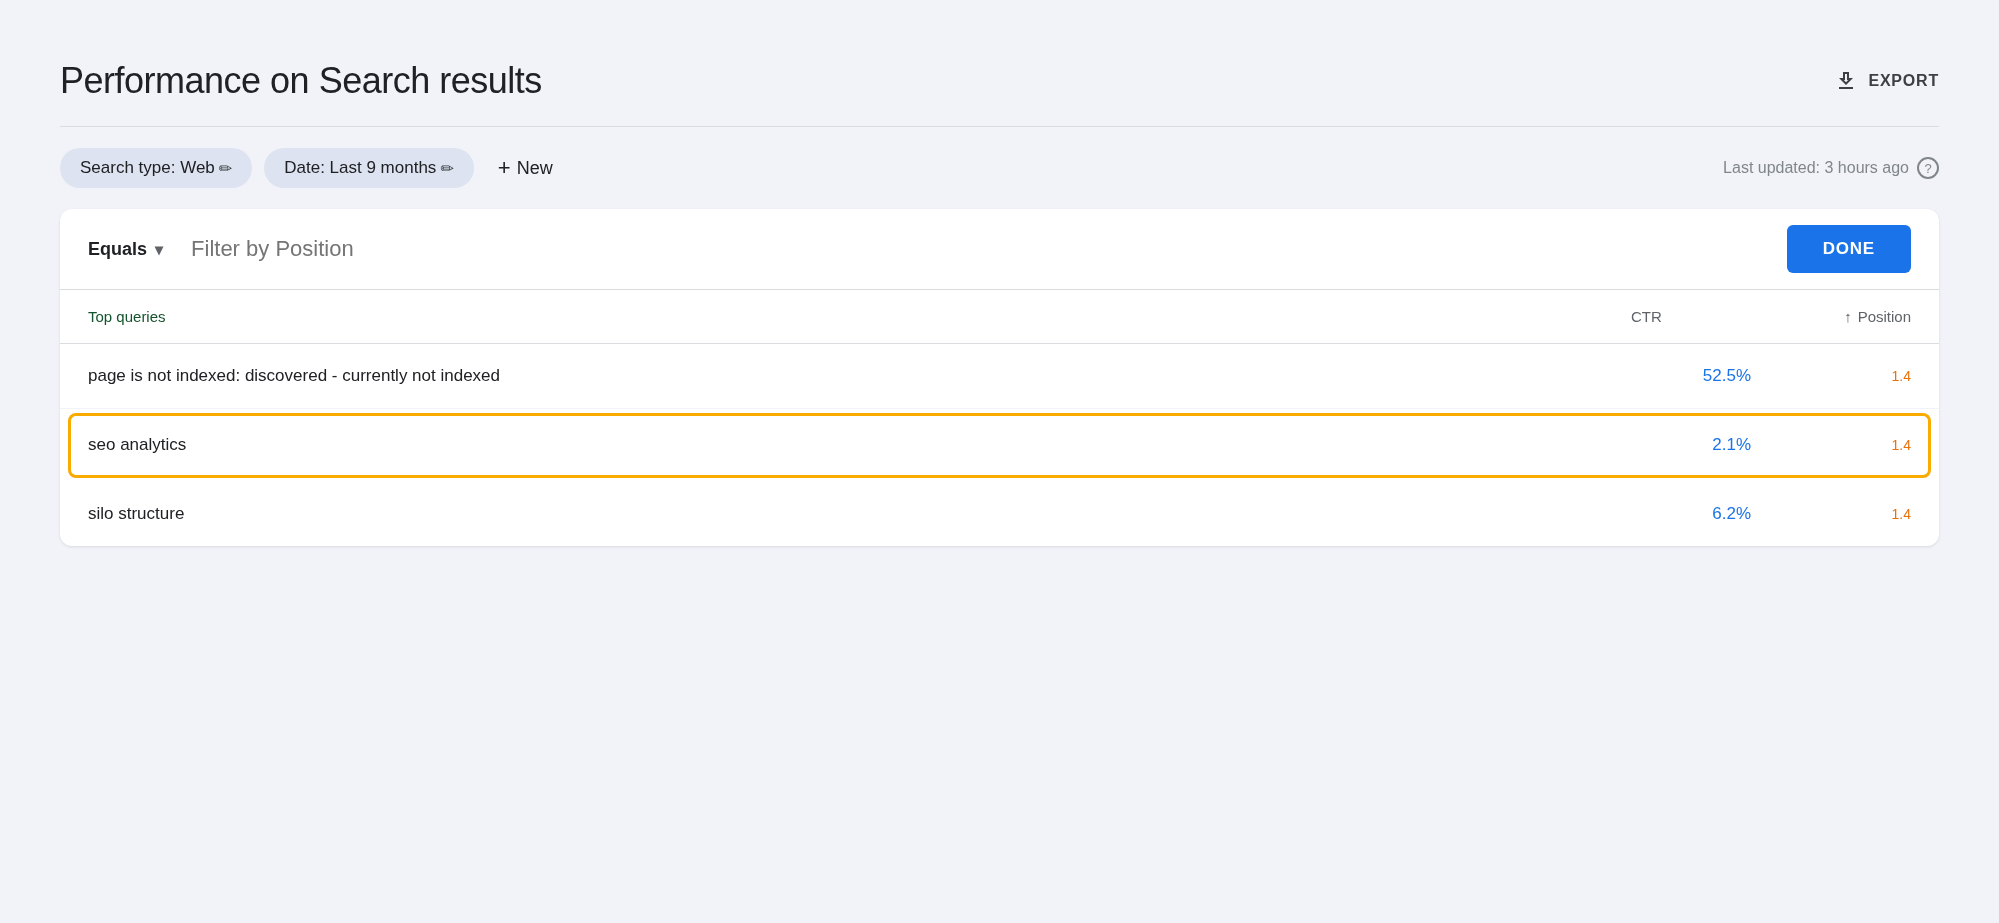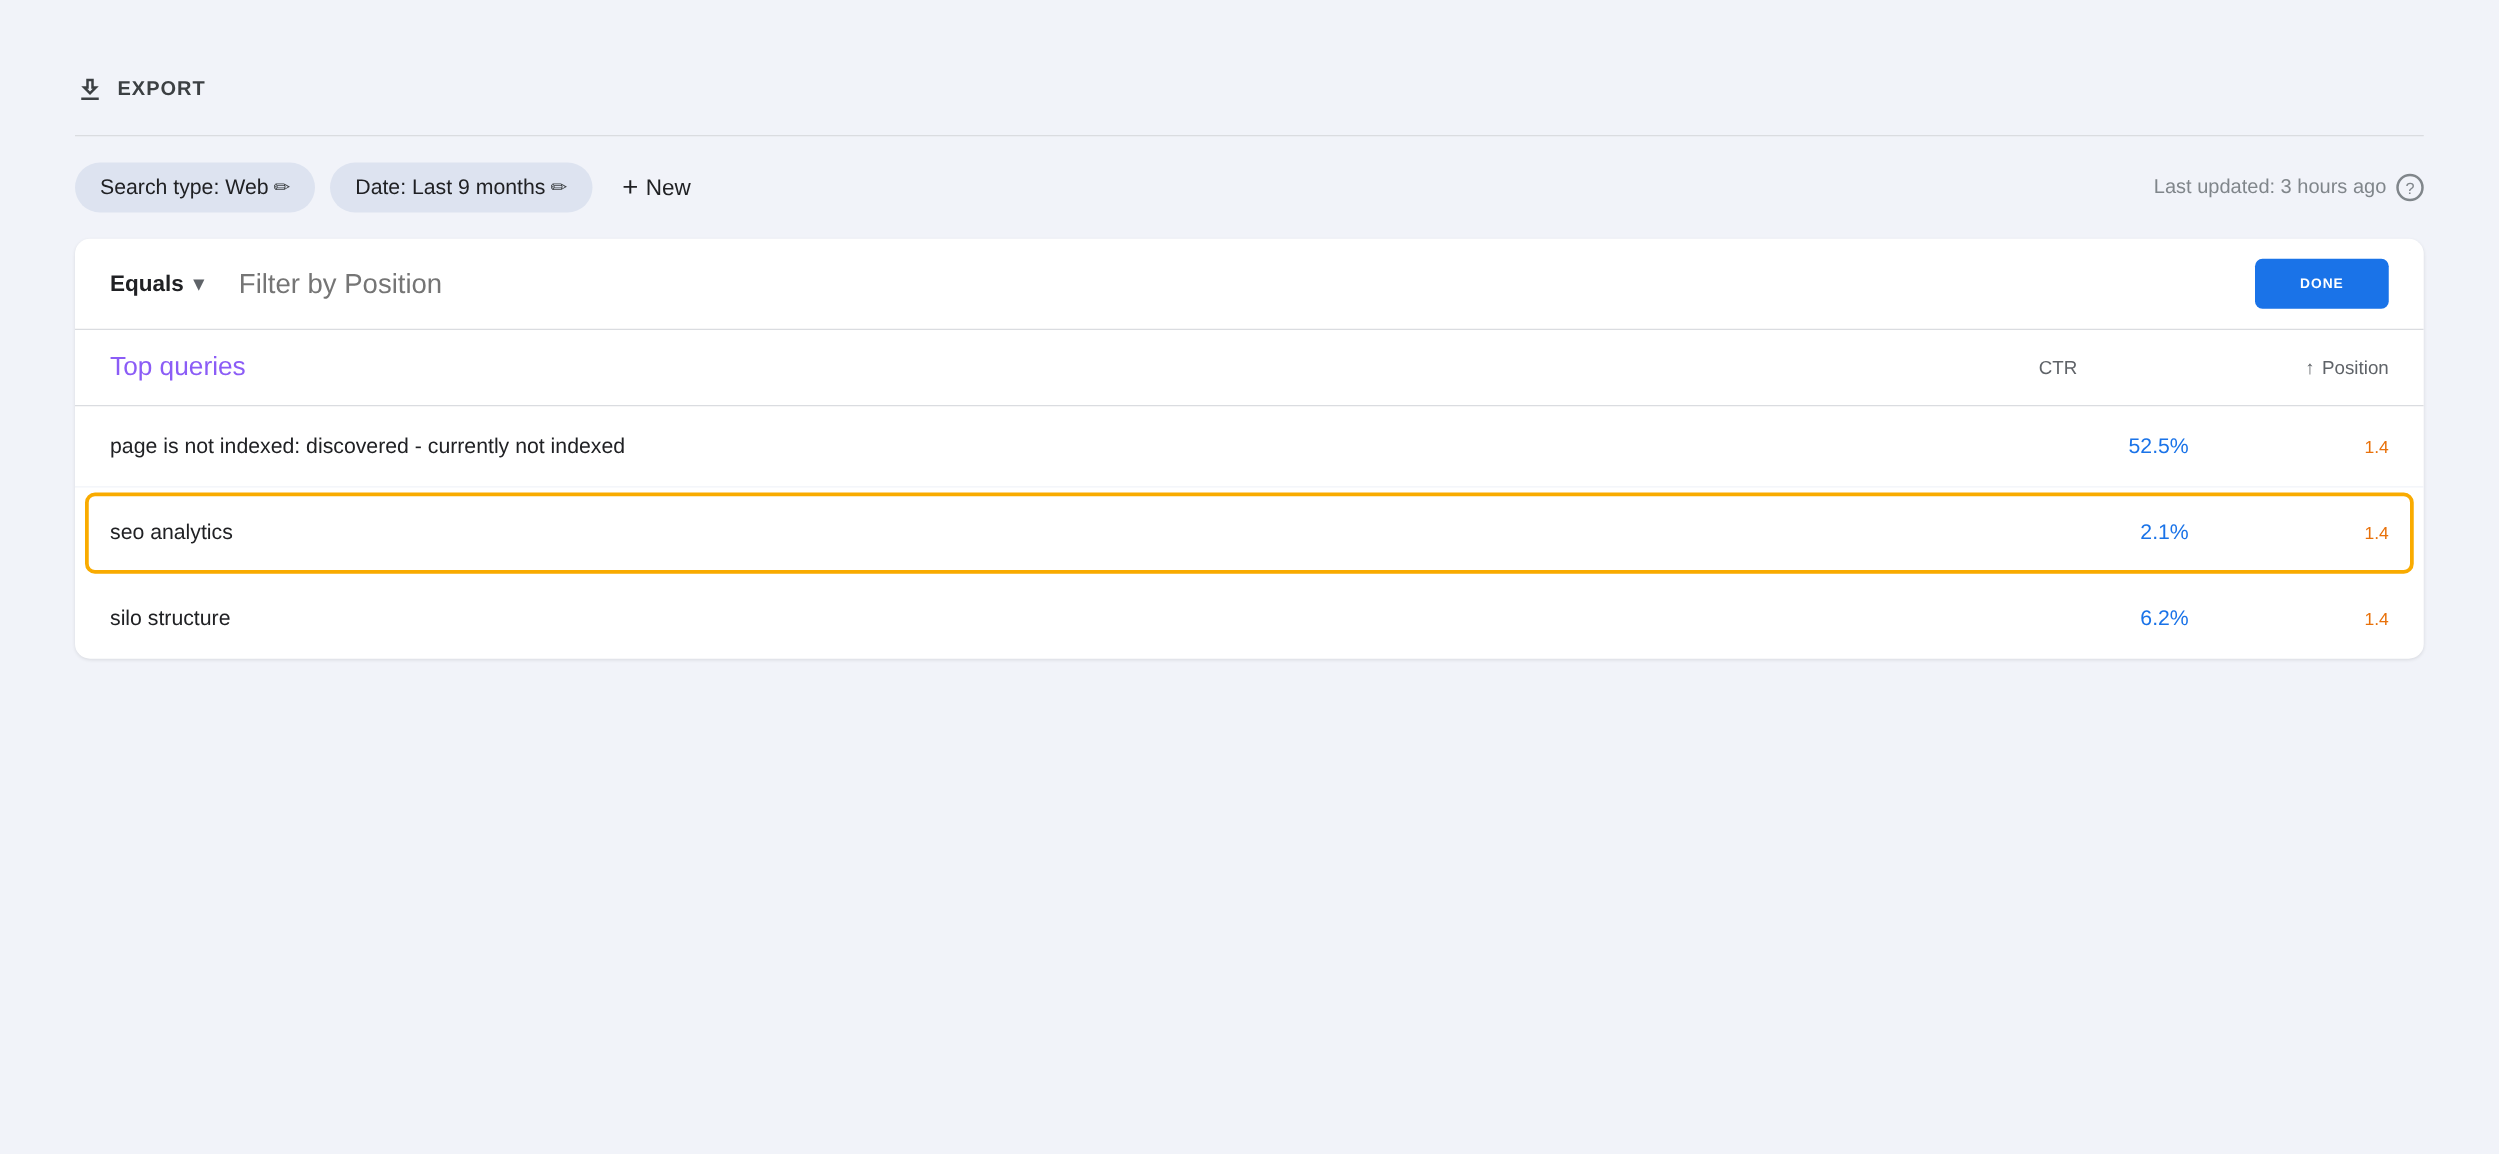--- a/index.html
+++ b/index.html
@@ -176,39 +176,39 @@
       color: #80868b;
       background: transparent;
     }
 
     .done-btn {
       background-color: #1a73e8;
       color: white;
       border: none;
       border-radius: 6px;
       padding: 14px 36px;
-      font-size: 11px;
+      font-size: 17px;
       font-weight: 700;
       letter-spacing: 0.8px;
       text-transform: uppercase;
       cursor: pointer;
     }
 
     
     .table-header {
       display: flex;
       align-items: center;
       padding: 18px 28px;
       border-bottom: 1px solid #dadce0;
     }
 
     .col-query {
       flex: 1;
-      font-size: 21px;
-      color: #8b5cf6;
+      font-size: 15px;
+      color: #14532d;
       font-weight: 500;
     }
 
     .col-ctr {
       width: 120px;
       text-align: left;
       font-size: 15px;
       color: #5f6368;
       font-weight: 500;
     }
@@ -264,20 +264,21 @@
       font-size: 14px;
       color: #e8710a;
     }
   </style>
 </head>
 <body>
 
 <div class="page-container">
 
   <div class="header">
+    <h1 class="page-title">Performance on Search results</h1>
     <button class="export-btn">
       <svg class="export-icon" viewBox="0 0 24 24" fill="#3c4043">
         <path d="M19 9h-4V3H9v6H5l7 7 7-7zm-8 2V5h2v6h1.17L12 13.17 9.83 11H11zm-6 7h14v2H5z"></path>
       </svg>
       <span>EXPORT</span>
     </button>
   </div>
 
   <div class="divider"></div>
 

